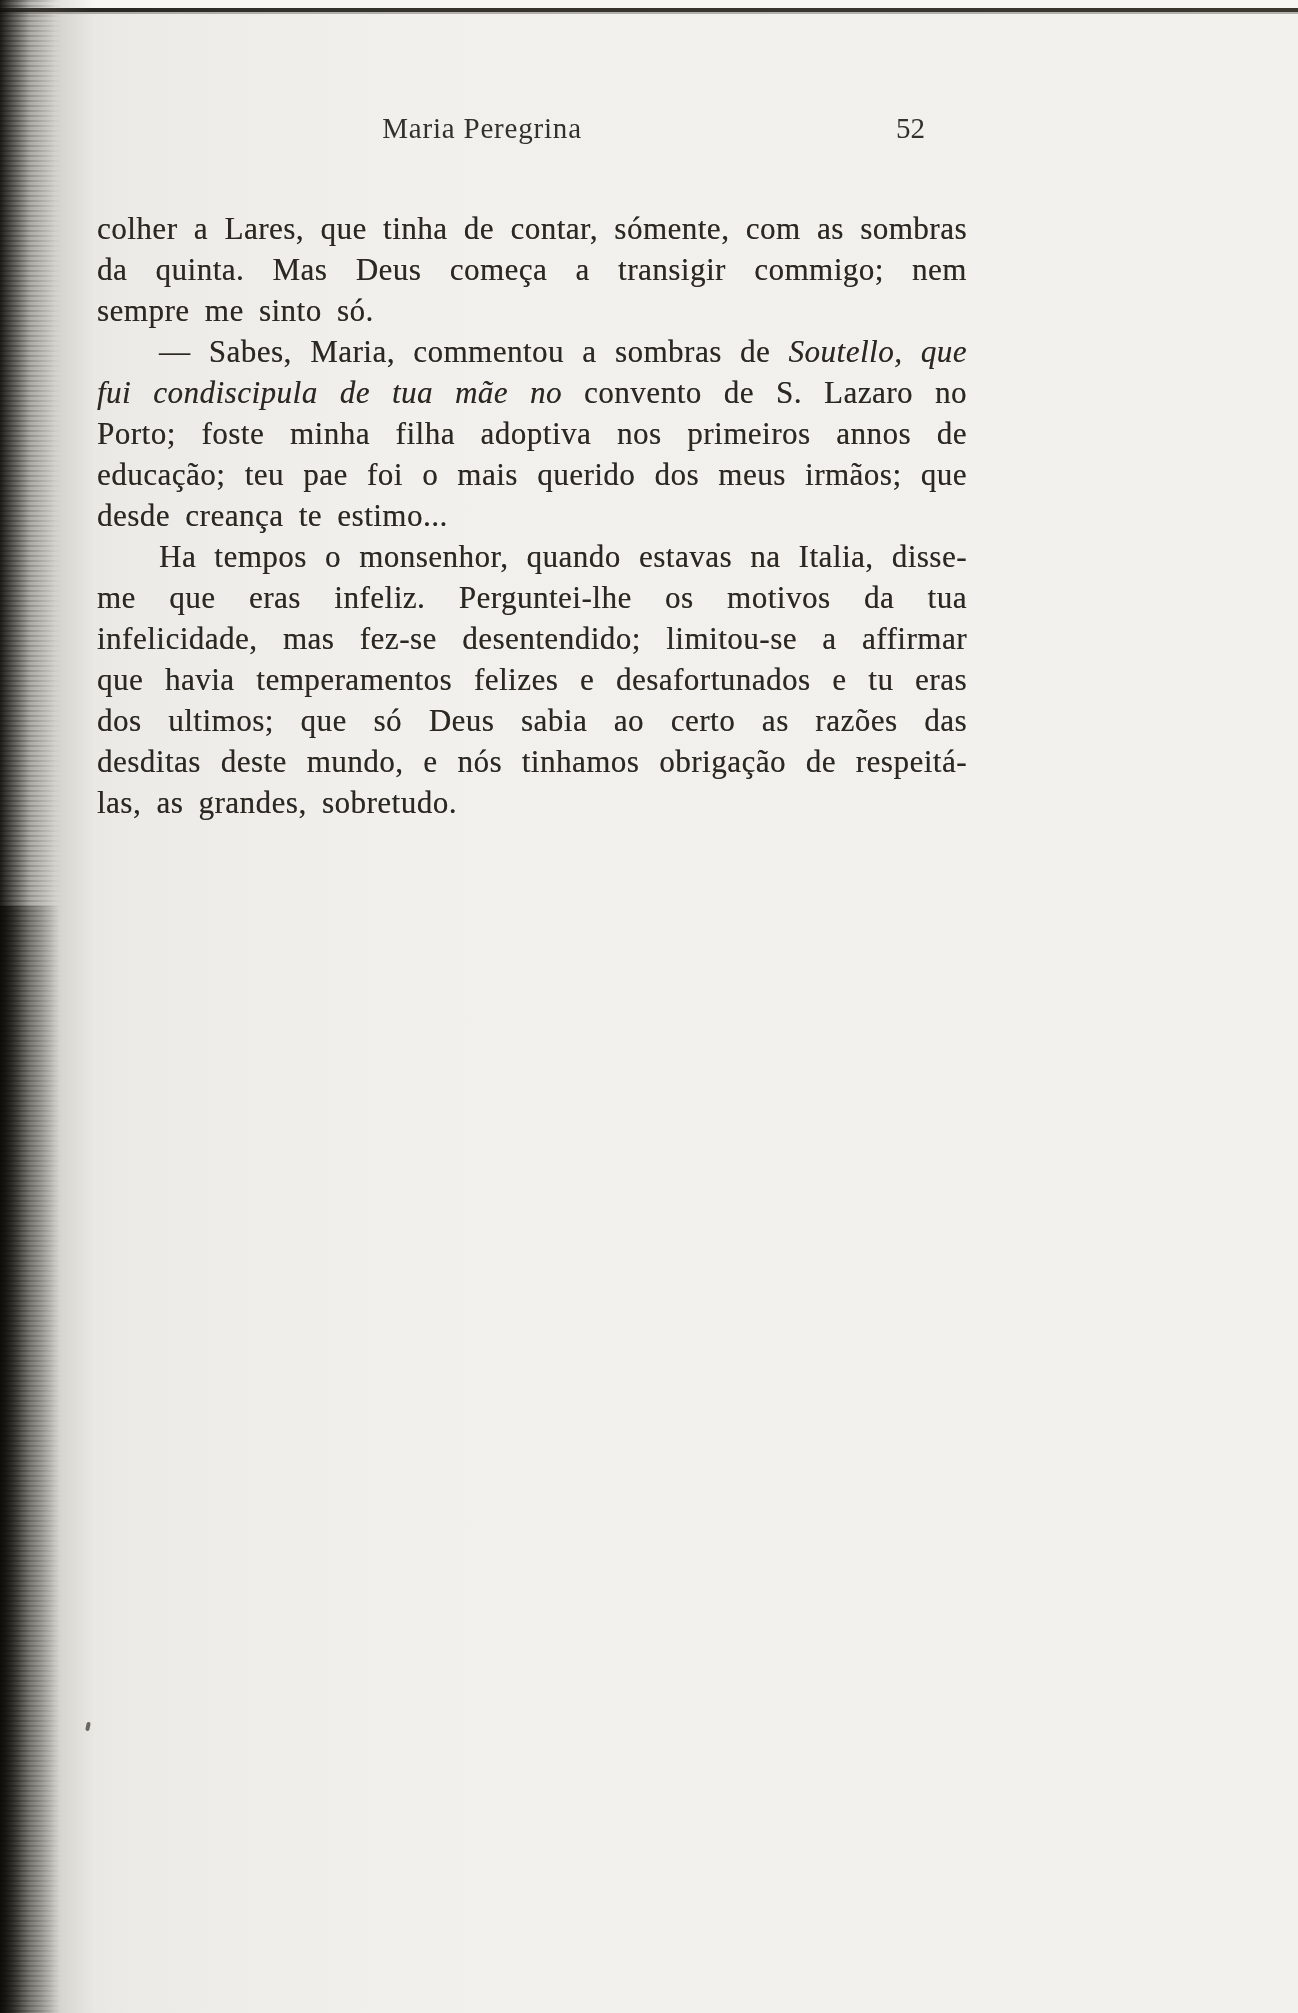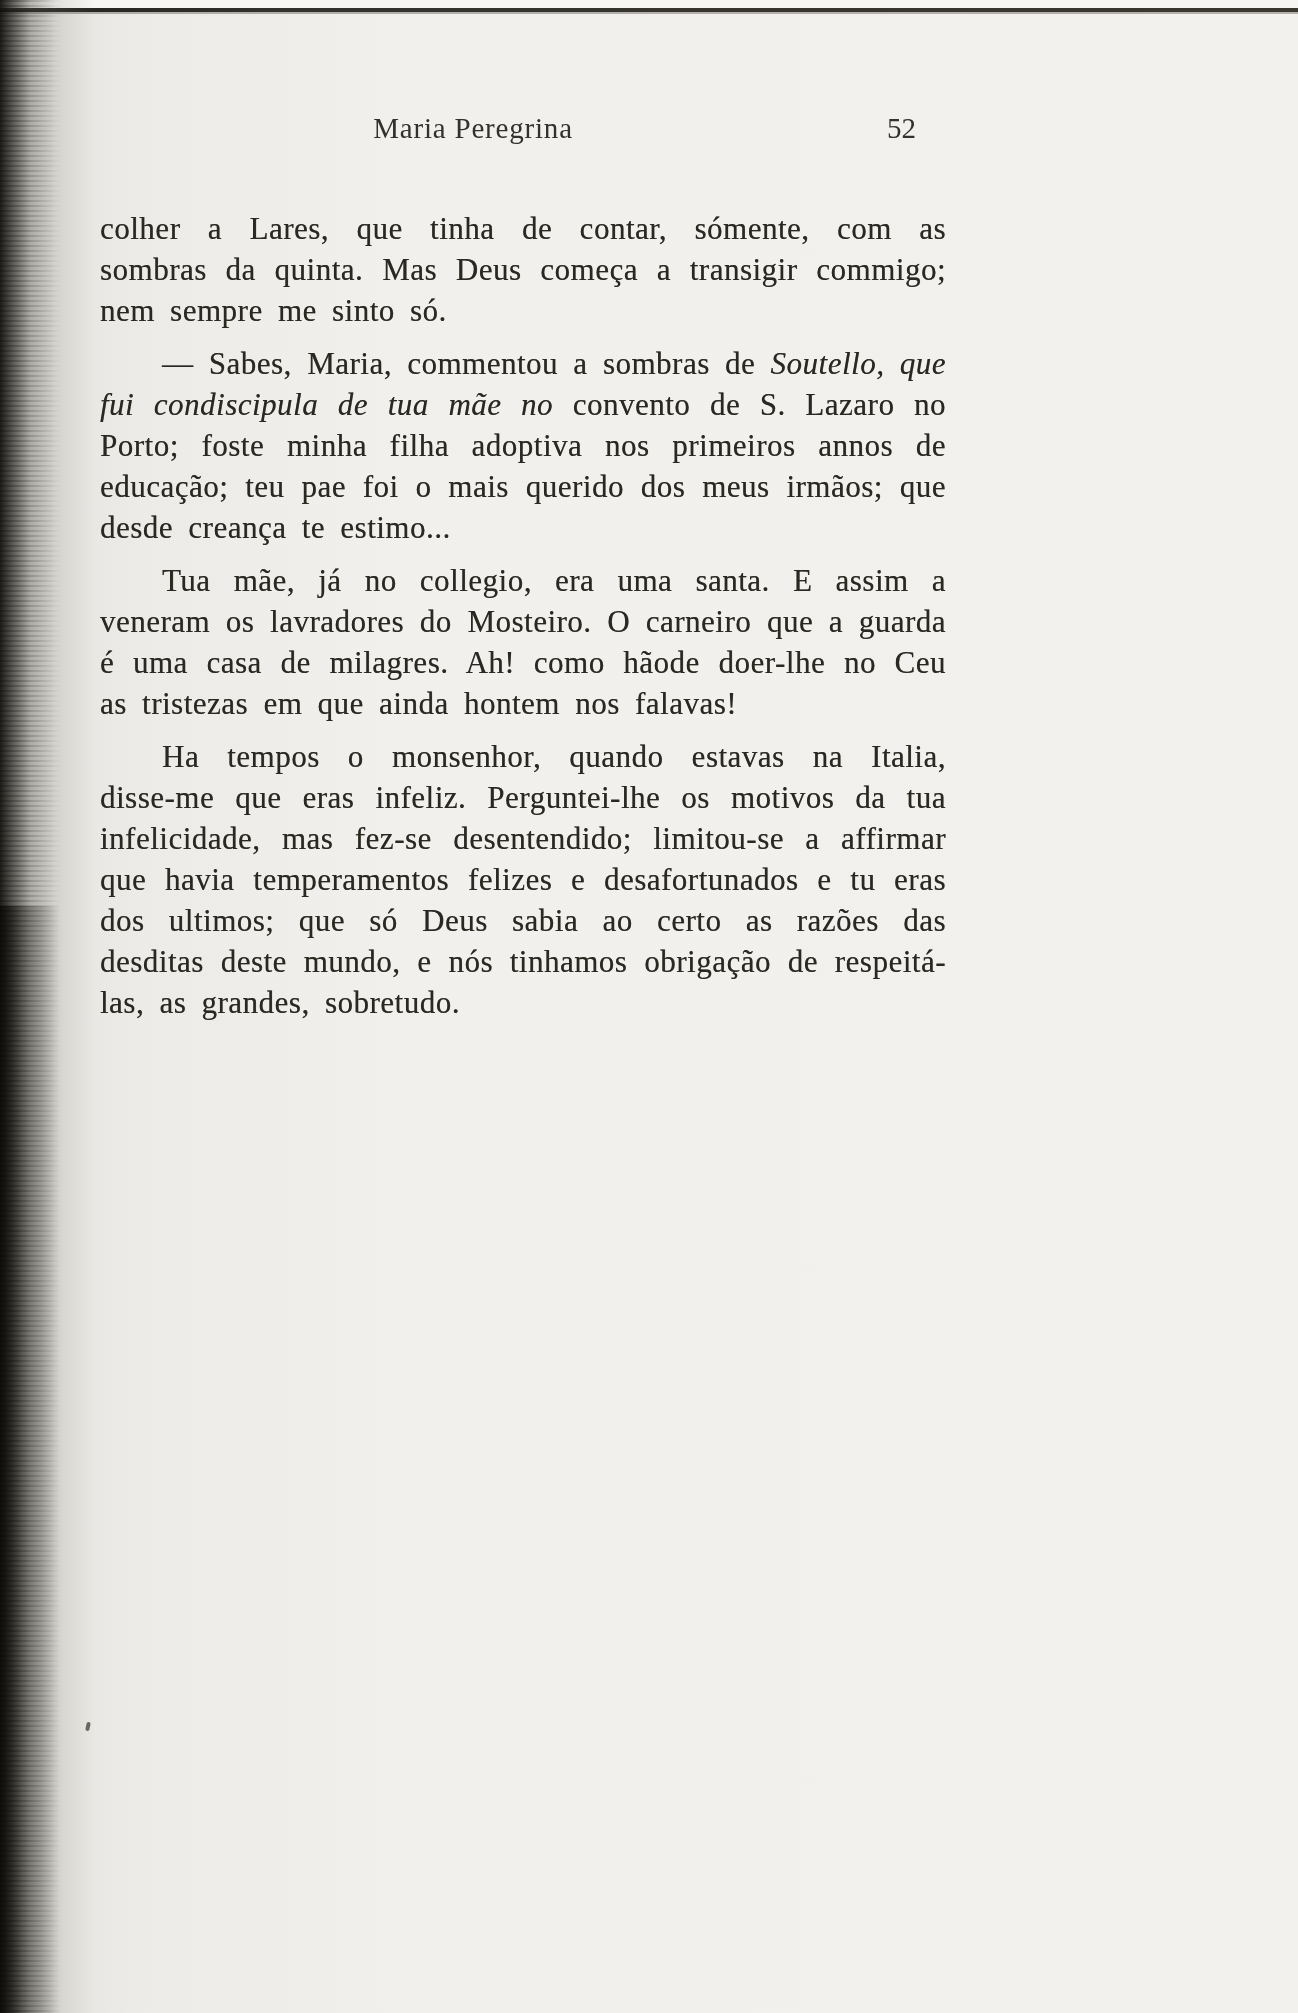--- a/index.html
+++ b/index.html
@@ -65,21 +65,21 @@
     width: 62px;
     background: repeating-linear-gradient(to bottom,
       rgba(8, 8, 6, 0.55) 0px, rgba(8, 8, 6, 0.55) 2px,
       rgba(8, 8, 6, 0) 2px, rgba(8, 8, 6, 0) 5px);
     opacity: 0.4;
     -webkit-mask-image: linear-gradient(to right, #000 0px, #000 18px, transparent 100%);
     mask-image: linear-gradient(to right, #000 0px, #000 18px, transparent 100%);
   }
   .content {
     position: absolute;
-    left: 88px;
+    left: 97px;
     top: 112px;
     width: 870px;
   }
   .header {
     position: relative;
     height: 44px;
     font-size: 29px;
     color: #33312b;
   }
   .header .title {
@@ -99,21 +99,21 @@
     margin-top: 52px;
     font-size: 31px;
     line-height: 41px;
     color: #2a2821;
     text-align: justify;
     word-spacing: 7px;
     letter-spacing: 0.5px;
     text-shadow: 0.25px 0 0 rgba(42, 40, 33, 0.6);
   }
   .body-text p {
-    margin: 12px;
+    margin: 0;
   }
   .body-text p.indent {
     text-indent: 62px;
   }
   .body-text .it {
     font-style: italic;
   }
   
   .speck {
     position: absolute;
@@ -141,19 +141,18 @@
 
   <div class="content">
     <div class="header">
       <span class="title">Maria Peregrina</span>
       <span class="pageno">52</span>
     </div>
 
     <div class="body-text">
         <p><span>colher a Lares, que tinha de contar, sómente, com as sombras da quinta. Mas Deus começa a transigir commigo; nem sempre me sinto só.</span></p>
         <p class="indent"><span>— Sabes, Maria, commentou a sombras de </span><span class="it">Soutello, que fui condiscipula de tua mãe no</span><span> convento de S. Lazaro no Porto; foste minha filha adoptiva nos primeiros annos de educação; teu pae foi o mais querido dos meus irmãos; que desde creança te estimo...</span></p>
-        <p class="indent"><span>Tua mãe, já no collegio, era uma santa. E assim a veneram os lavradores do Mosteiro. O carneiro que a guarda é uma casa de milagres. Ah! como hãode doer-lhe no Ceu as tristezas em que ainda hontem nos falavas!</span></p>
         <p class="indent"><span>Ha tempos o monsenhor, quando estavas na Italia, disse-me que eras infeliz. Perguntei-lhe os motivos da tua infelicidade, mas fez-se desentendido; limitou-se a affirmar que havia temperamentos felizes e desafortunados e tu eras dos ultimos; que só Deus sabia ao certo as razões das desditas deste mundo, e nós tinhamos obrigação de respeitá-las, as grandes, sobretudo.</span></p>
       </div>
   </div>
 
   <div class="speck"></div>
 </div>
 
 </body></html>

